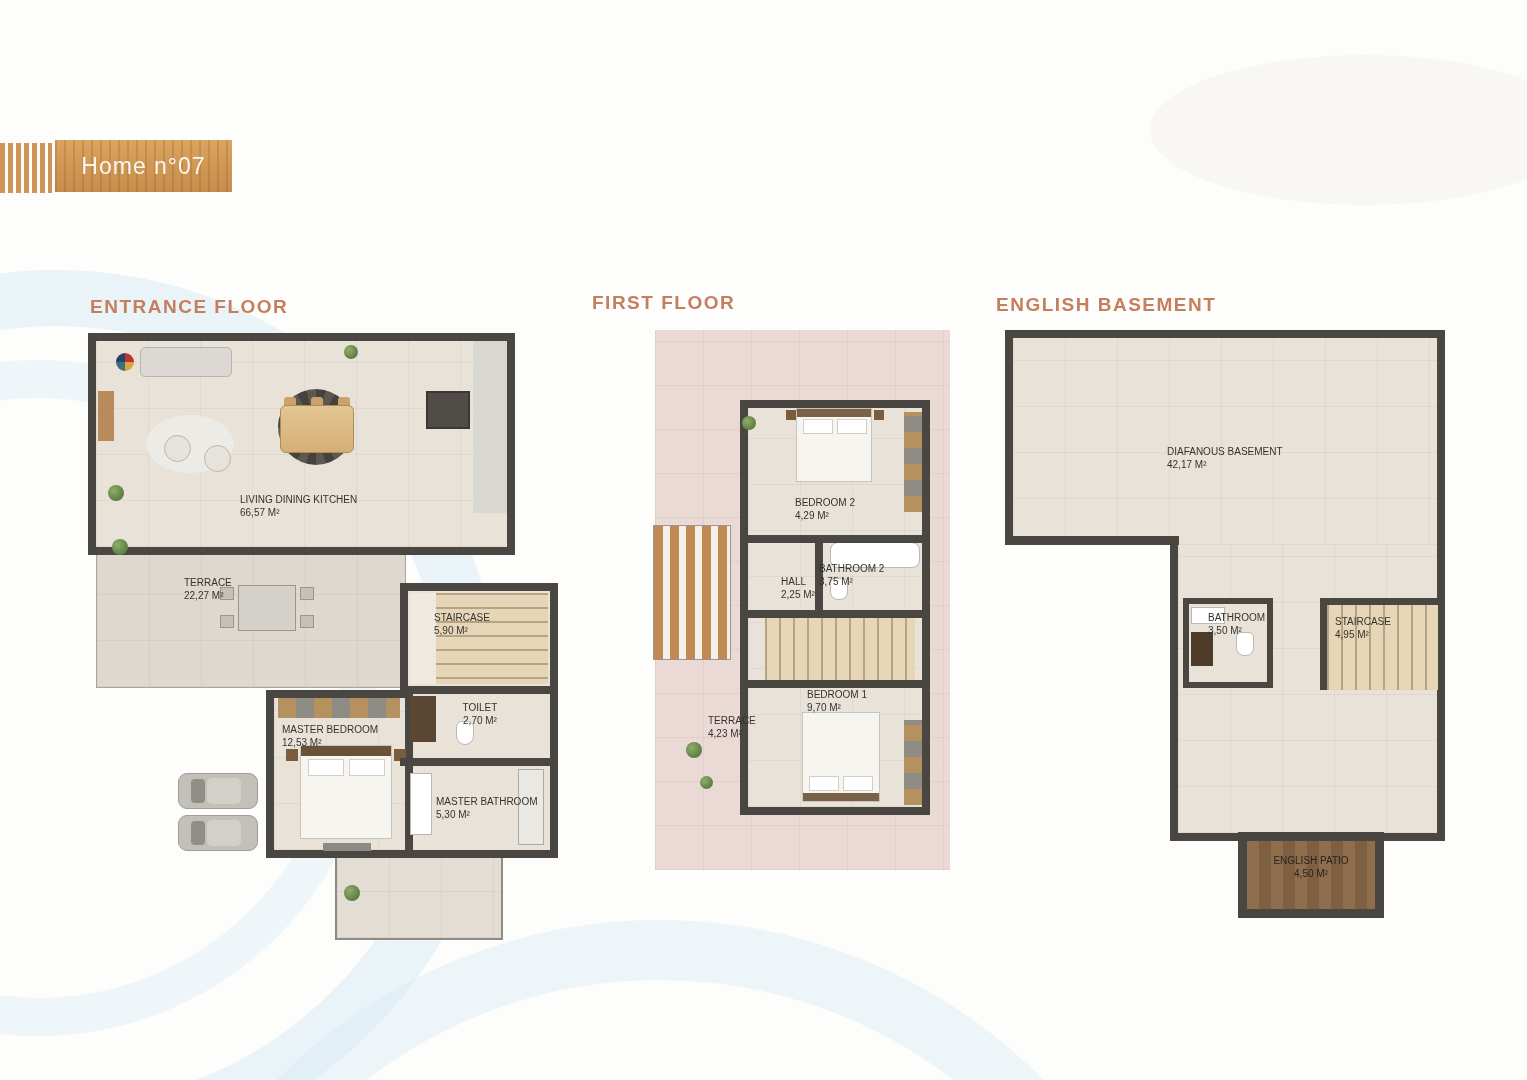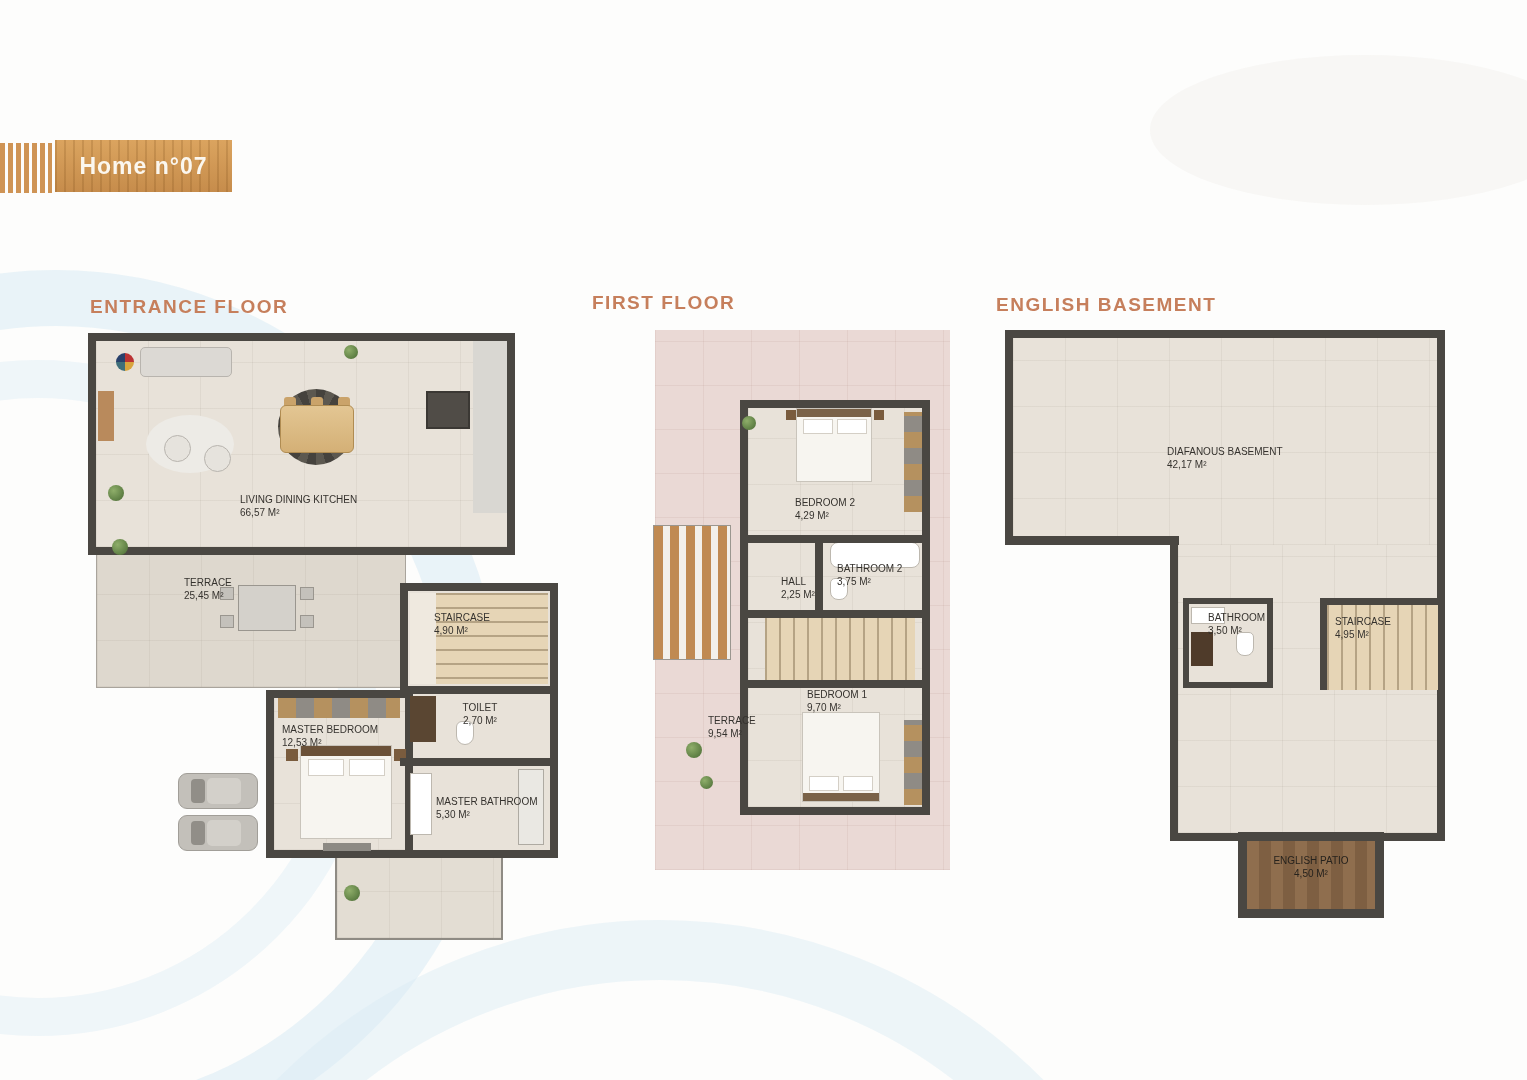--- a/index.html
+++ b/index.html
@@ -11,21 +11,21 @@
 
   .layer{position:absolute;z-index:1;}
 
   
   .badge-stripes{position:absolute;left:0;top:143px;width:52px;height:50px;
     background:repeating-linear-gradient(90deg,#cf9455 0 5px,rgba(0,0,0,0) 5px 8px);}
   .badge{position:absolute;left:55px;top:140px;width:177px;height:52px;
     background:linear-gradient(#dba45f,#c68c4b);display:flex;align-items:center;justify-content:center;}
   .badge::after{content:"";position:absolute;inset:0;
     background:repeating-linear-gradient(90deg,rgba(110,65,15,.18) 0 2px,rgba(0,0,0,0) 2px 9px);}
-  .badge span{position:relative;z-index:2;color:#fbf7ef;font-size:23px;font-weight:bold;letter-spacing:1px;}
+  .badge span{position:relative;z-index:2;color:#fbf7ef;font-size:23px;font-weight:normal;letter-spacing:1px;}
 
   .plan-title{position:absolute;color:#c67f5c;font-size:19px;font-weight:bold;letter-spacing:1.5px;white-space:nowrap;}
 
   .plan{position:absolute;}
   .room-label{position:absolute;z-index:6;font-size:10px;line-height:1.3;color:#35322e;white-space:nowrap;display:flex;flex-direction:column;}
   .room-label.center{align-items:center;text-align:center;}
 
   
   .wallbox{position:absolute;background:#e8e2d9;border:8px solid #4a4742;box-sizing:border-box;}
   .tiles{background-image:
@@ -135,25 +135,25 @@
         <div class="roof"></div>
     </div>
     <div class="furn plant" style="left:256px;top:552px;width:16px;height:16px"></div>
 
     <div class="room-label" style="left:152px;top:160px">
       <span>LIVING DINING KITCHEN</span>
       <span>66,57 M²</span>
     </div>
     <div class="room-label" style="left:96px;top:243px">
       <span>TERRACE</span>
-      <span>25,45 M²</span>
+      <span>22,27 M²</span>
     </div>
     <div class="room-label" style="left:346px;top:278px">
       <span>STAIRCASE</span>
-      <span>4,90 M²</span>
+      <span>5,90 M²</span>
     </div>
     <div class="room-label center" style="left:352px;top:368px;width:80px">
       <span>TOILET</span>
       <span>2,70 M²</span>
     </div>
     <div class="room-label" style="left:194px;top:390px">
       <span>MASTER BEDROOM</span>
       <span>12,53 M²</span>
     </div>
     <div class="room-label" style="left:348px;top:462px">
@@ -201,27 +201,27 @@
     <div class="furn plant" style="left:110px;top:446px;width:13px;height:13px"></div>
 
     <div class="room-label" style="left:205px;top:166px">
       <span>BEDROOM 2</span>
       <span>4,29 M²</span>
     </div>
     <div class="room-label" style="left:191px;top:245px">
       <span>HALL</span>
       <span>2,25 M²</span>
     </div>
-    <div class="room-label" style="left:247px;top:232px">
+    <div class="room-label" style="left:229px;top:232px">
       <span>BATHROOM 2</span>
       <span>3,75 M²</span>
     </div>
     <div class="room-label" style="left:118px;top:384px">
       <span>TERRACE</span>
-      <span>9,54 M²</span>
+      <span>4,23 M²</span>
     </div>
     <div class="room-label" style="left:217px;top:358px">
       <span>BEDROOM 1</span>
       <span>9,70 M²</span>
     </div>
   </div>
 
   <div class="plan layer" style="left:1000px;top:330px;width:450px;height:605px">
 
     <div class="wallbox tiles" style="left:5px;top:0;width:440px;height:215px;border-bottom:none"></div>

